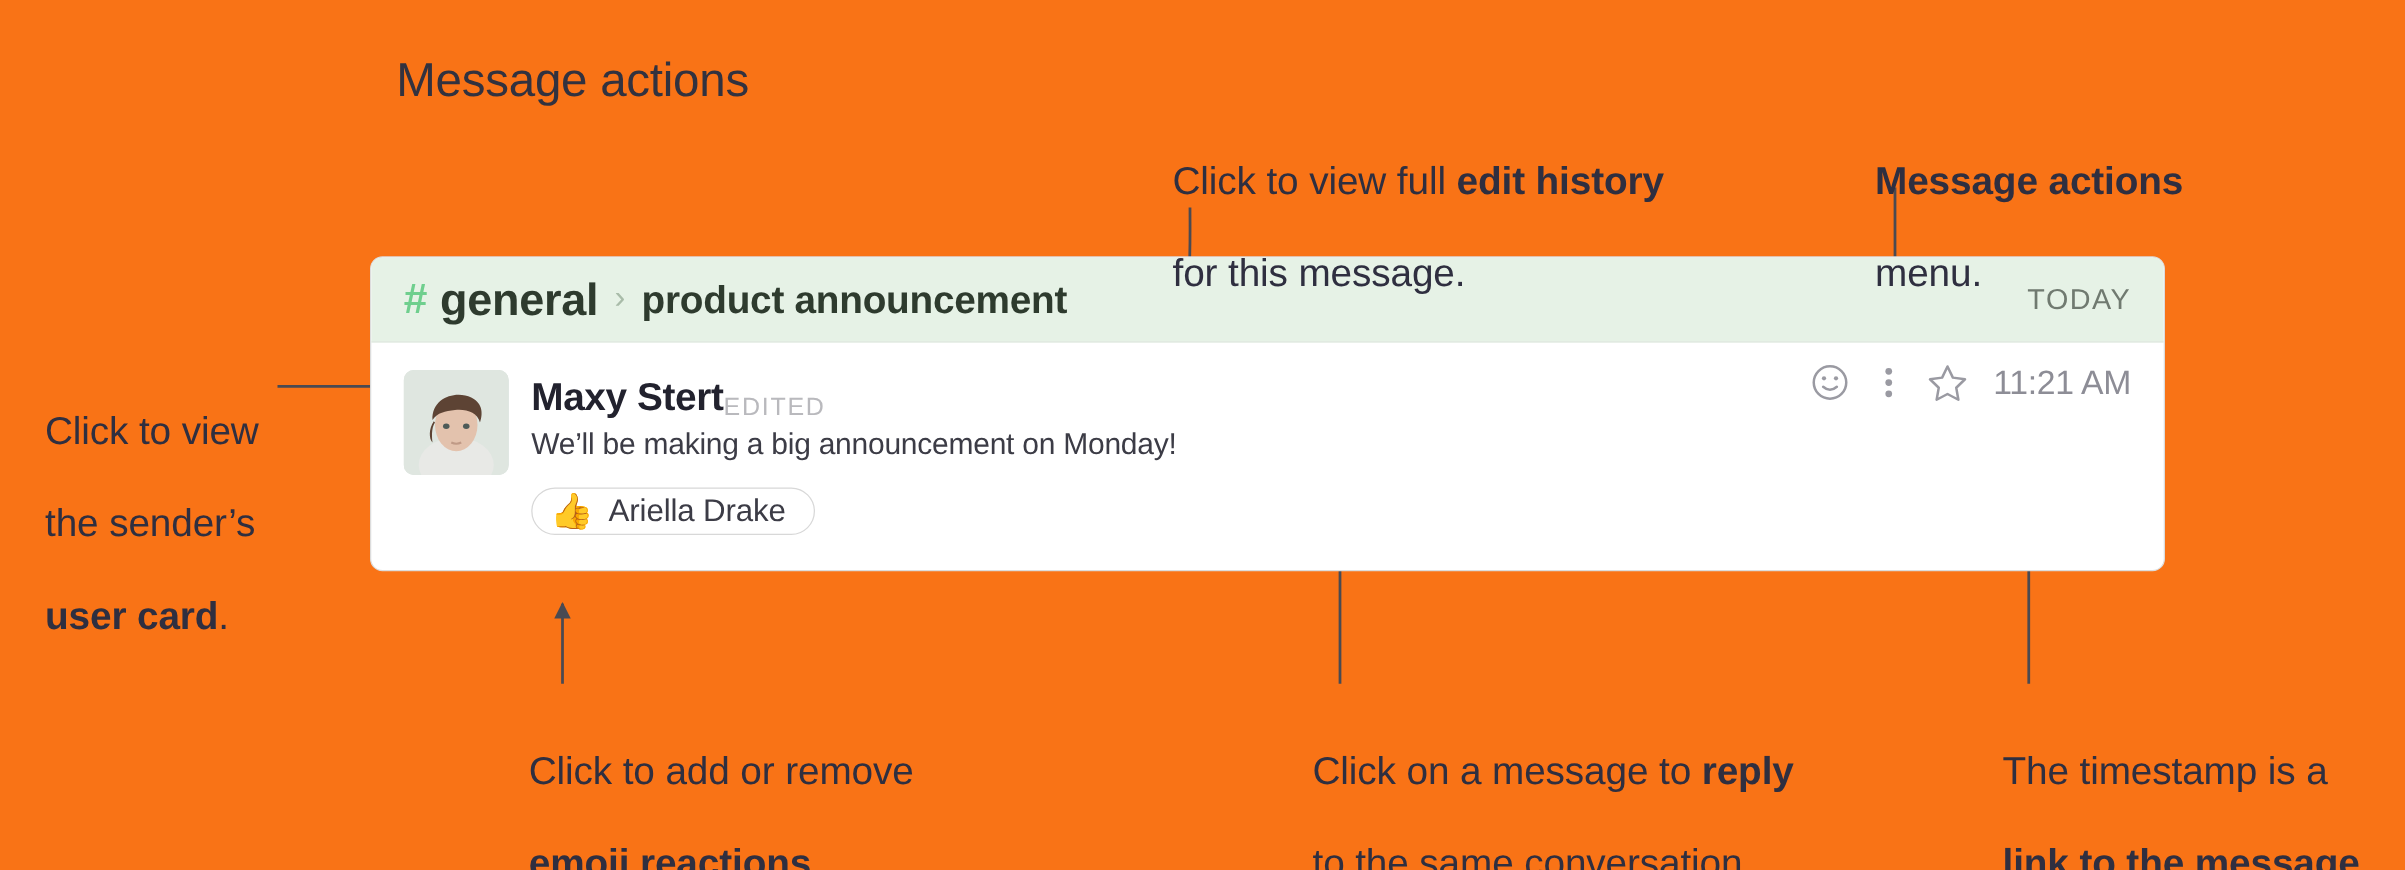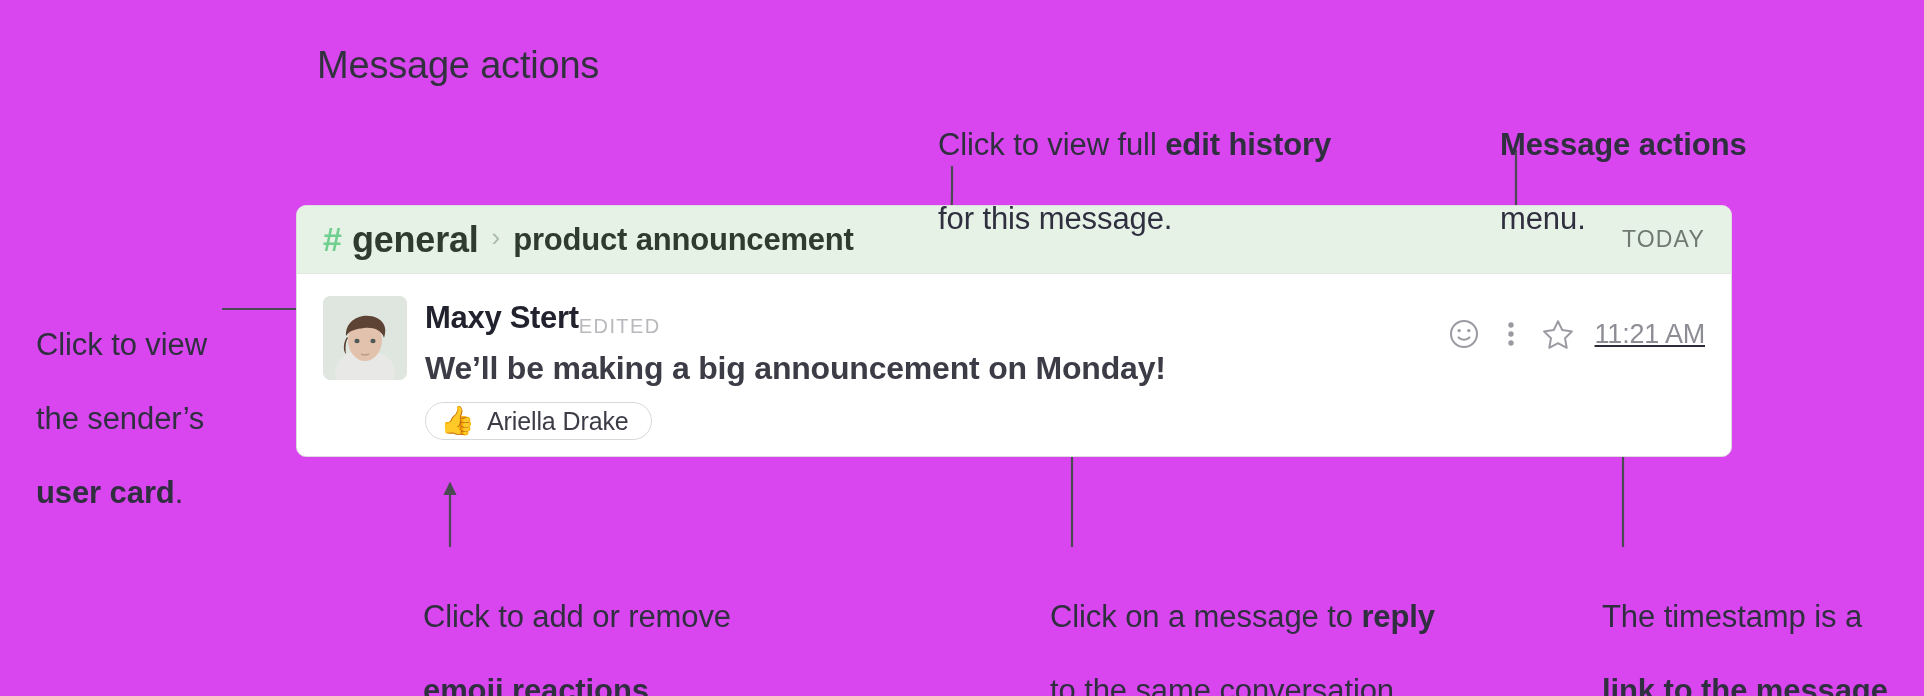--- a/index.html
+++ b/index.html
@@ -10,21 +10,21 @@
   body {
     font-family: "Liberation Sans", sans-serif;
     color: #2b2b3a;
     -webkit-font-smoothing: antialiased;
   }
   #stage {
     position: relative;
     width: 1924px;
     height: 696px;
     overflow: hidden;
-    background: #d946ef;
+    background: #f97316;
   }
 
   
   .anno {
     position: absolute;
     font-family: "Liberation Sans", sans-serif;
     font-size: 31px;
     line-height: 37px;
     color: #2f2f40;
     letter-spacing: -0.1px;
@@ -134,26 +134,26 @@
     letter-spacing: -0.3px;
   }
   .edited-tag {
     font-size: 20px;
     color: #b9b9bd;
     letter-spacing: 1.4px;
     position: relative;
     top: 2px;
   }
   .msg-text {
-    font-size: 32px;
+    font-size: 24px;
     line-height: 40px;
     color: #3c3c46;
-    margin-top: 12px;
-    letter-spacing: -0.2px;
-    font-weight: 700;
+    margin-top: 0;
+    letter-spacing: -0.2px;
+    font-weight: 400;
   }
   #reaction-row {
     margin-top: 14px;
   }
   .reaction-pill {
     display: inline-flex;
     align-items: center;
     border: 1px solid #d8d8d8;
     border-radius: 22px;
     padding: 5px 22px 5px 14px;
@@ -170,25 +170,24 @@
     font-size: 25px;
     color: #3c3c46;
     letter-spacing: -0.1px;
     text-align: center;
   }
 
   
   #actions-cluster {
     position: absolute;
     right: 26px;
-    top: 40px;
+    top: 12px;
     display: flex;
     align-items: center;
     height: 40px;
-    text-decoration: underline;
   }
   #actions-cluster .act {
     display: flex;
     align-items: center;
     justify-content: center;
     color: #9a9aa2;
   }
   .icon-emoji-btn { width: 38px; height: 38px; margin-right: 16px; }
   .icon-dots-btn  { width: 24px; height: 38px; margin-right: 16px; }
   .icon-star-btn  { width: 38px; height: 38px; margin-right: 18px; }

